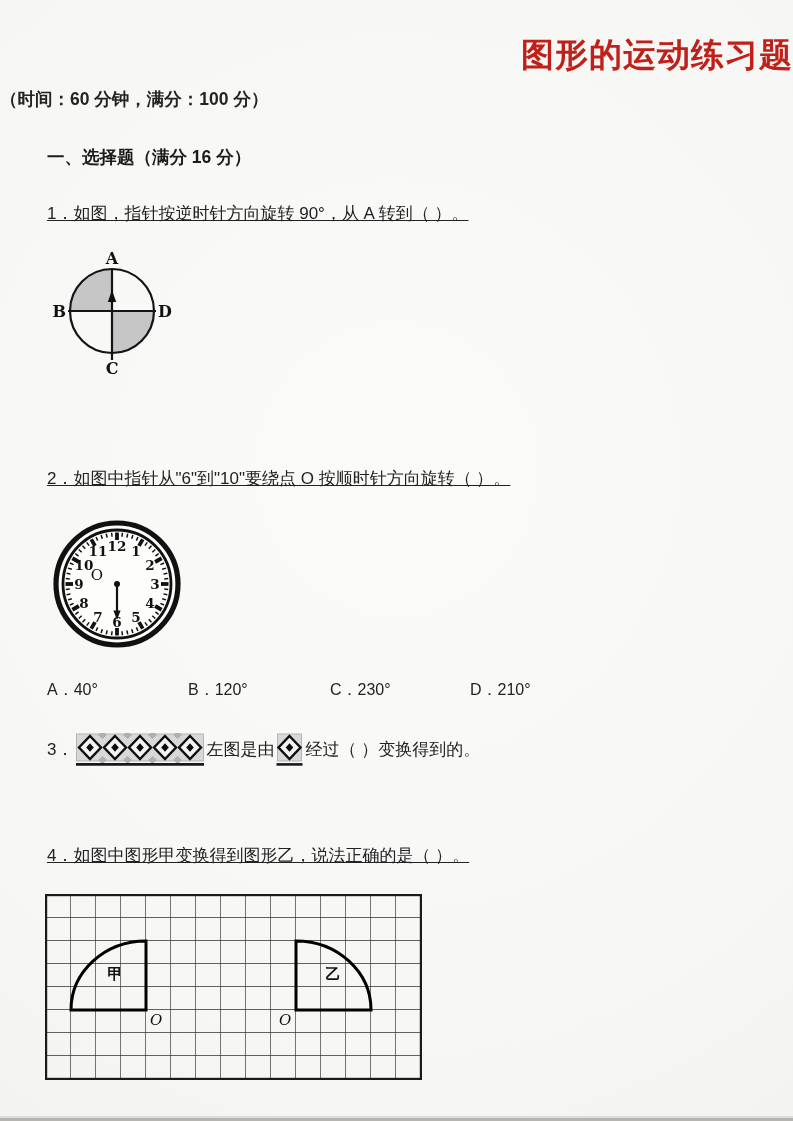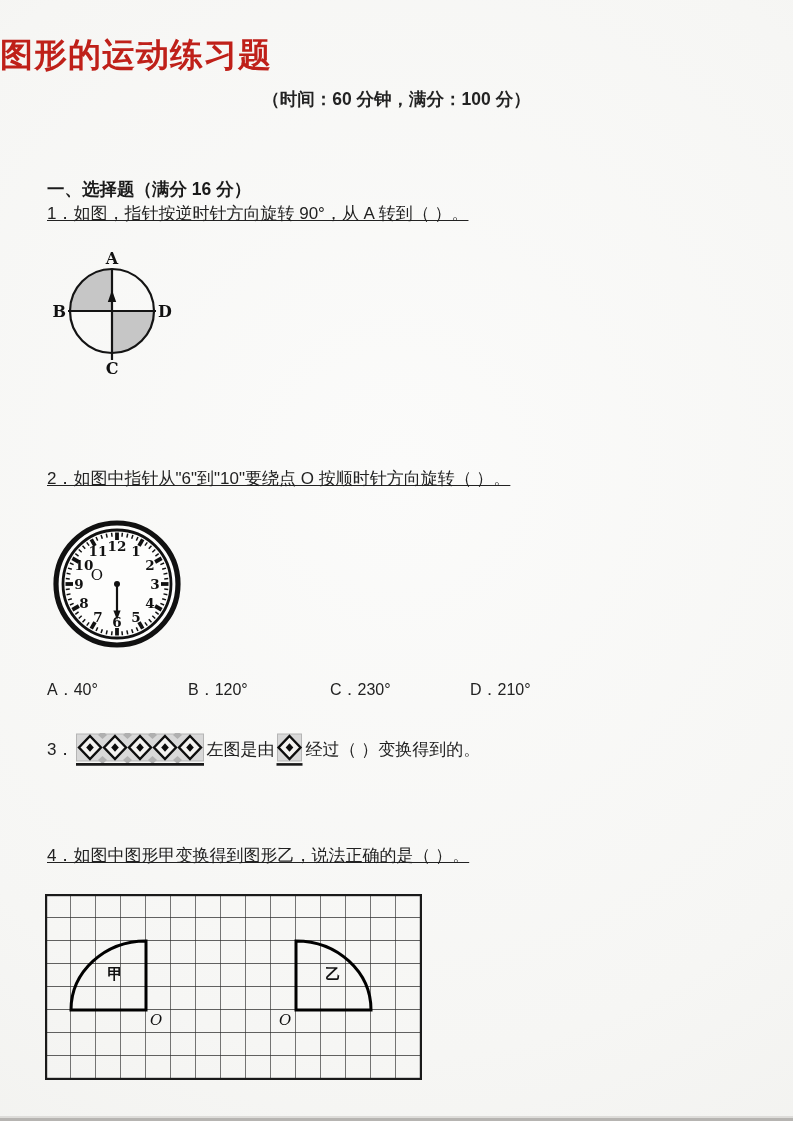--- a/index.html
+++ b/index.html
@@ -6,30 +6,30 @@
   .page{
     position:relative;
     width:793px;height:1121px;
     background:radial-gradient(130% 95% at 50% 42%, #fbfbfa 0%, #f6f6f4 55%, #eeeeeb 100%);
     font-family:"Liberation Sans", sans-serif;
     color:#1e1e1e;
     overflow:hidden;
   }
   #title{
     position:absolute;top:33px;left:0;right:0;
-    text-align:left;font-size:33px;font-weight:700;
+    text-align:right;font-size:33px;font-weight:700;
     color:#bf2019;letter-spacing:1px;white-space:nowrap;
   }
   #subtitle{
     position:absolute;top:87px;left:0;right:0;
-    text-align:center;font-size:17.5px;font-weight:700;color:#232323;
+    text-align:left;font-size:17.5px;font-weight:700;color:#232323;
   }
   #section{
     position:absolute;left:47px;top:145px;
-    font-size:17.5px;font-weight:700;color:#1b1b1b;white-space:nowrap;margin-top:32px;
+    font-size:17.5px;font-weight:700;color:#1b1b1b;white-space:nowrap;
   }
   .qtext{
     position:absolute;left:47px;font-size:17px;color:#222;white-space:nowrap;text-decoration:underline;
   }
   #q1t{top:202px;} #q2t{top:467px;} #q4t{top:844px;}
   .optrow{position:absolute;left:47px;width:716px;height:22px;}
   #opts1{top:412px;} #opts2{top:680px;text-align:center;} #opts3{top:790px;}
   .opt{position:absolute;top:0;font-size:16px;color:#222;white-space:nowrap;}
   .opt:nth-child(1){left:0;} .opt:nth-child(2){left:141px;}
   .opt:nth-child(3){left:283px;} .opt:nth-child(4){left:423px;}

